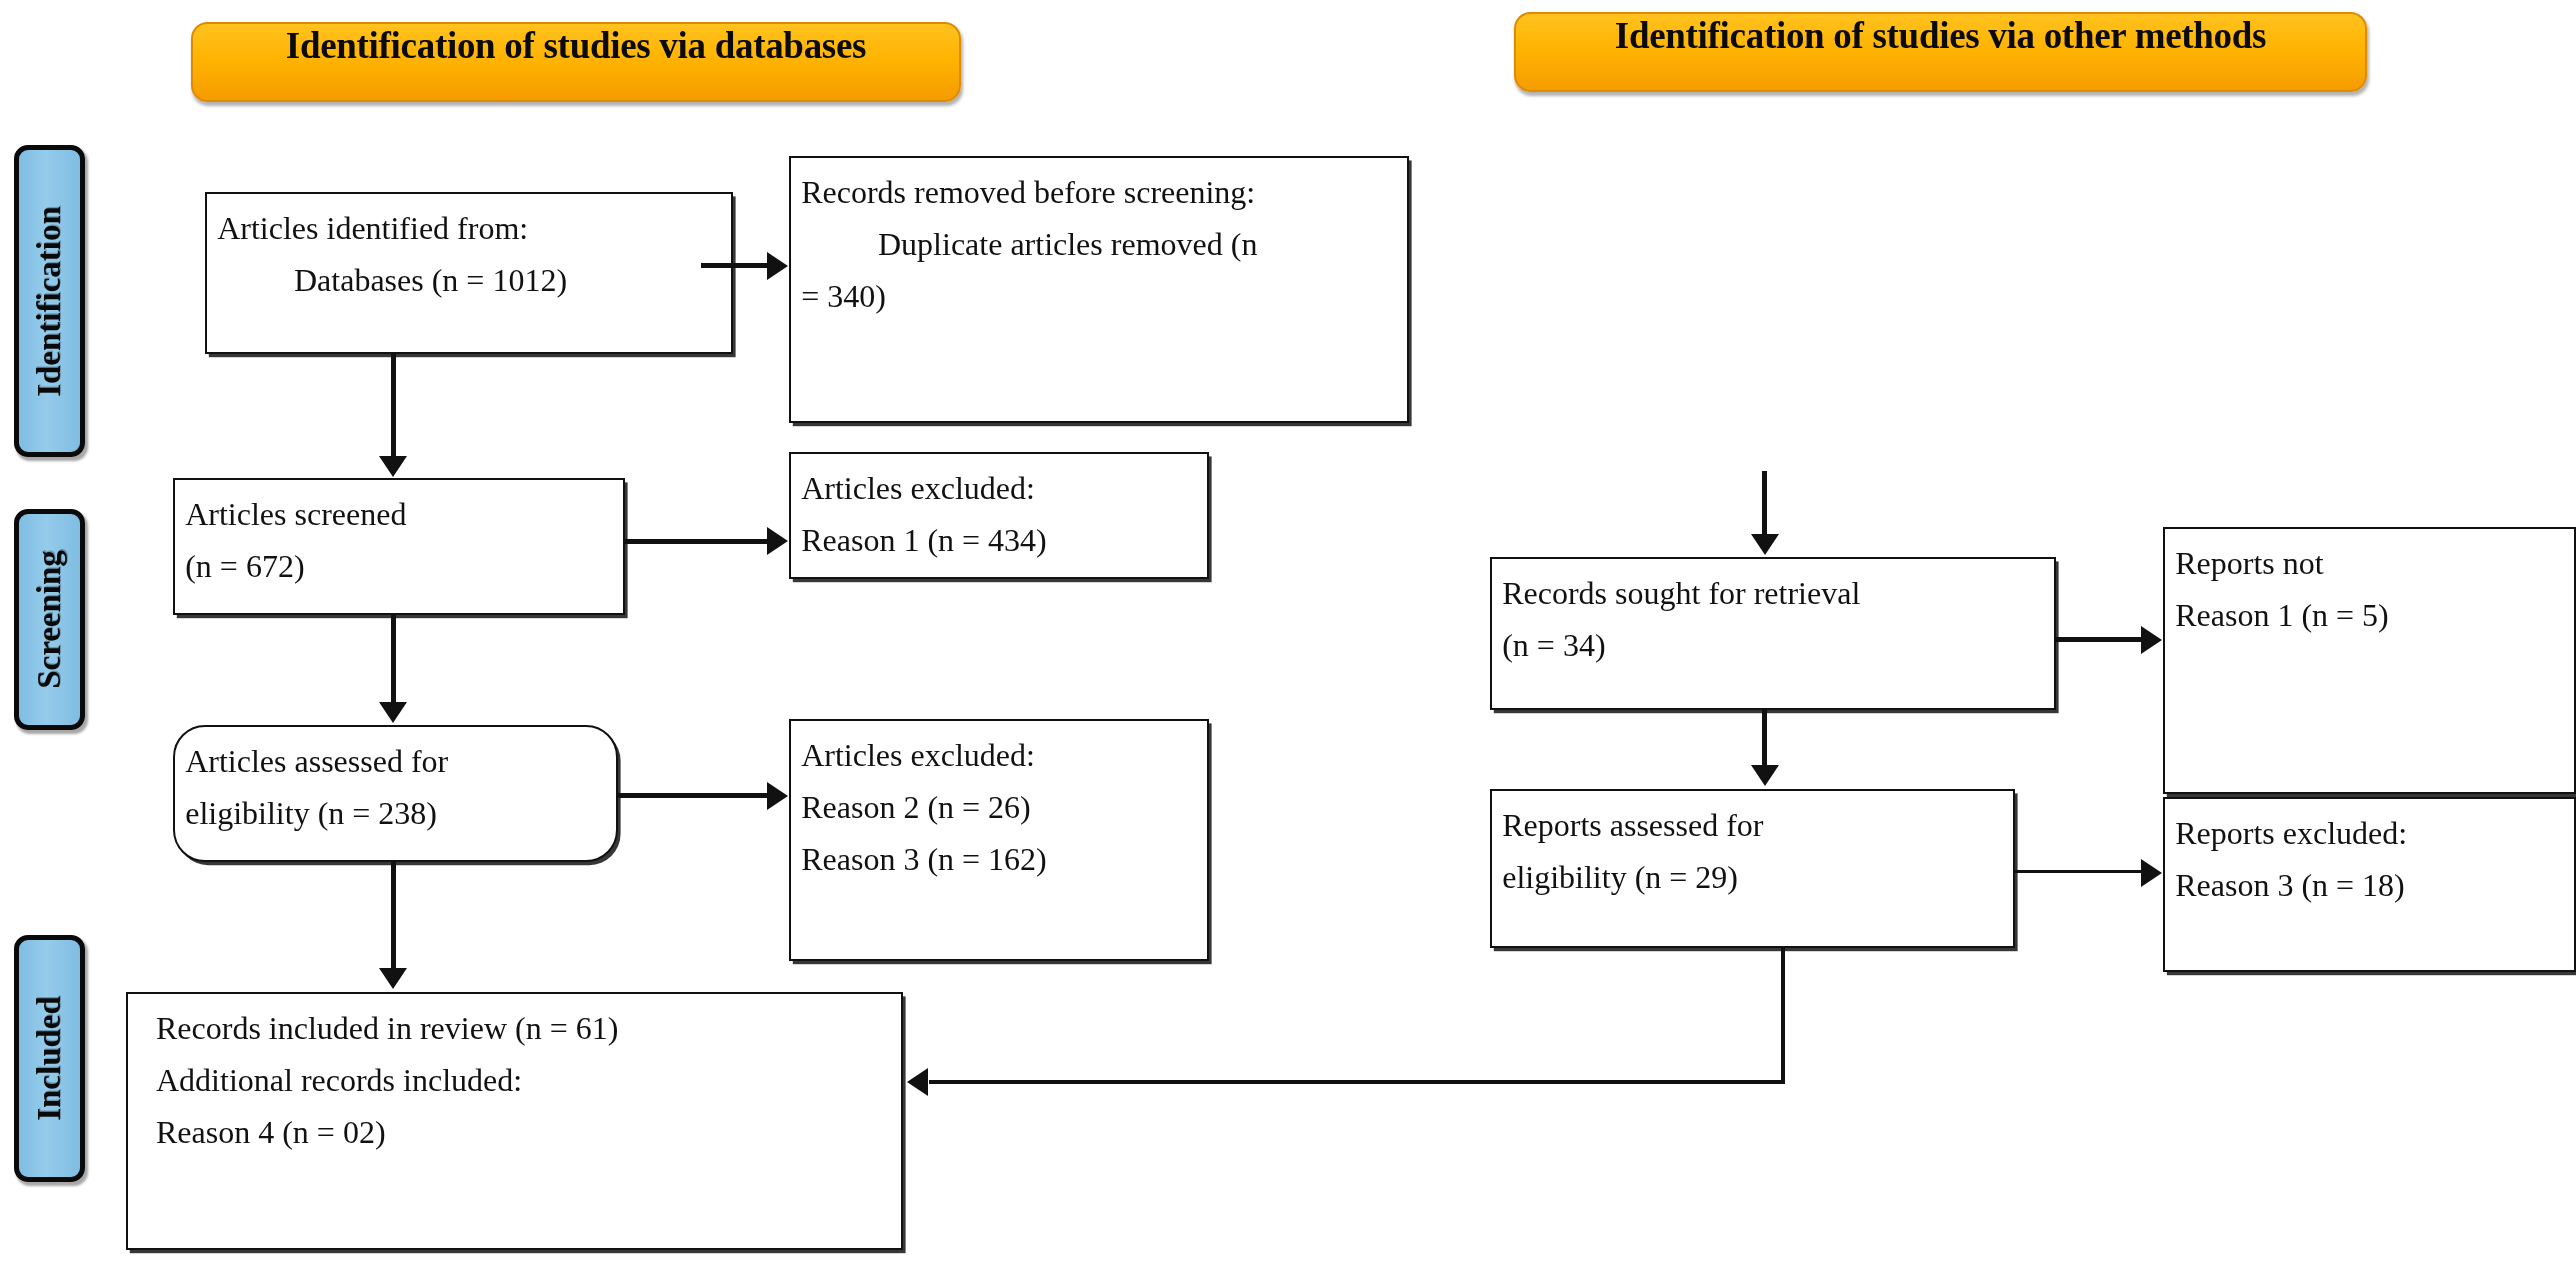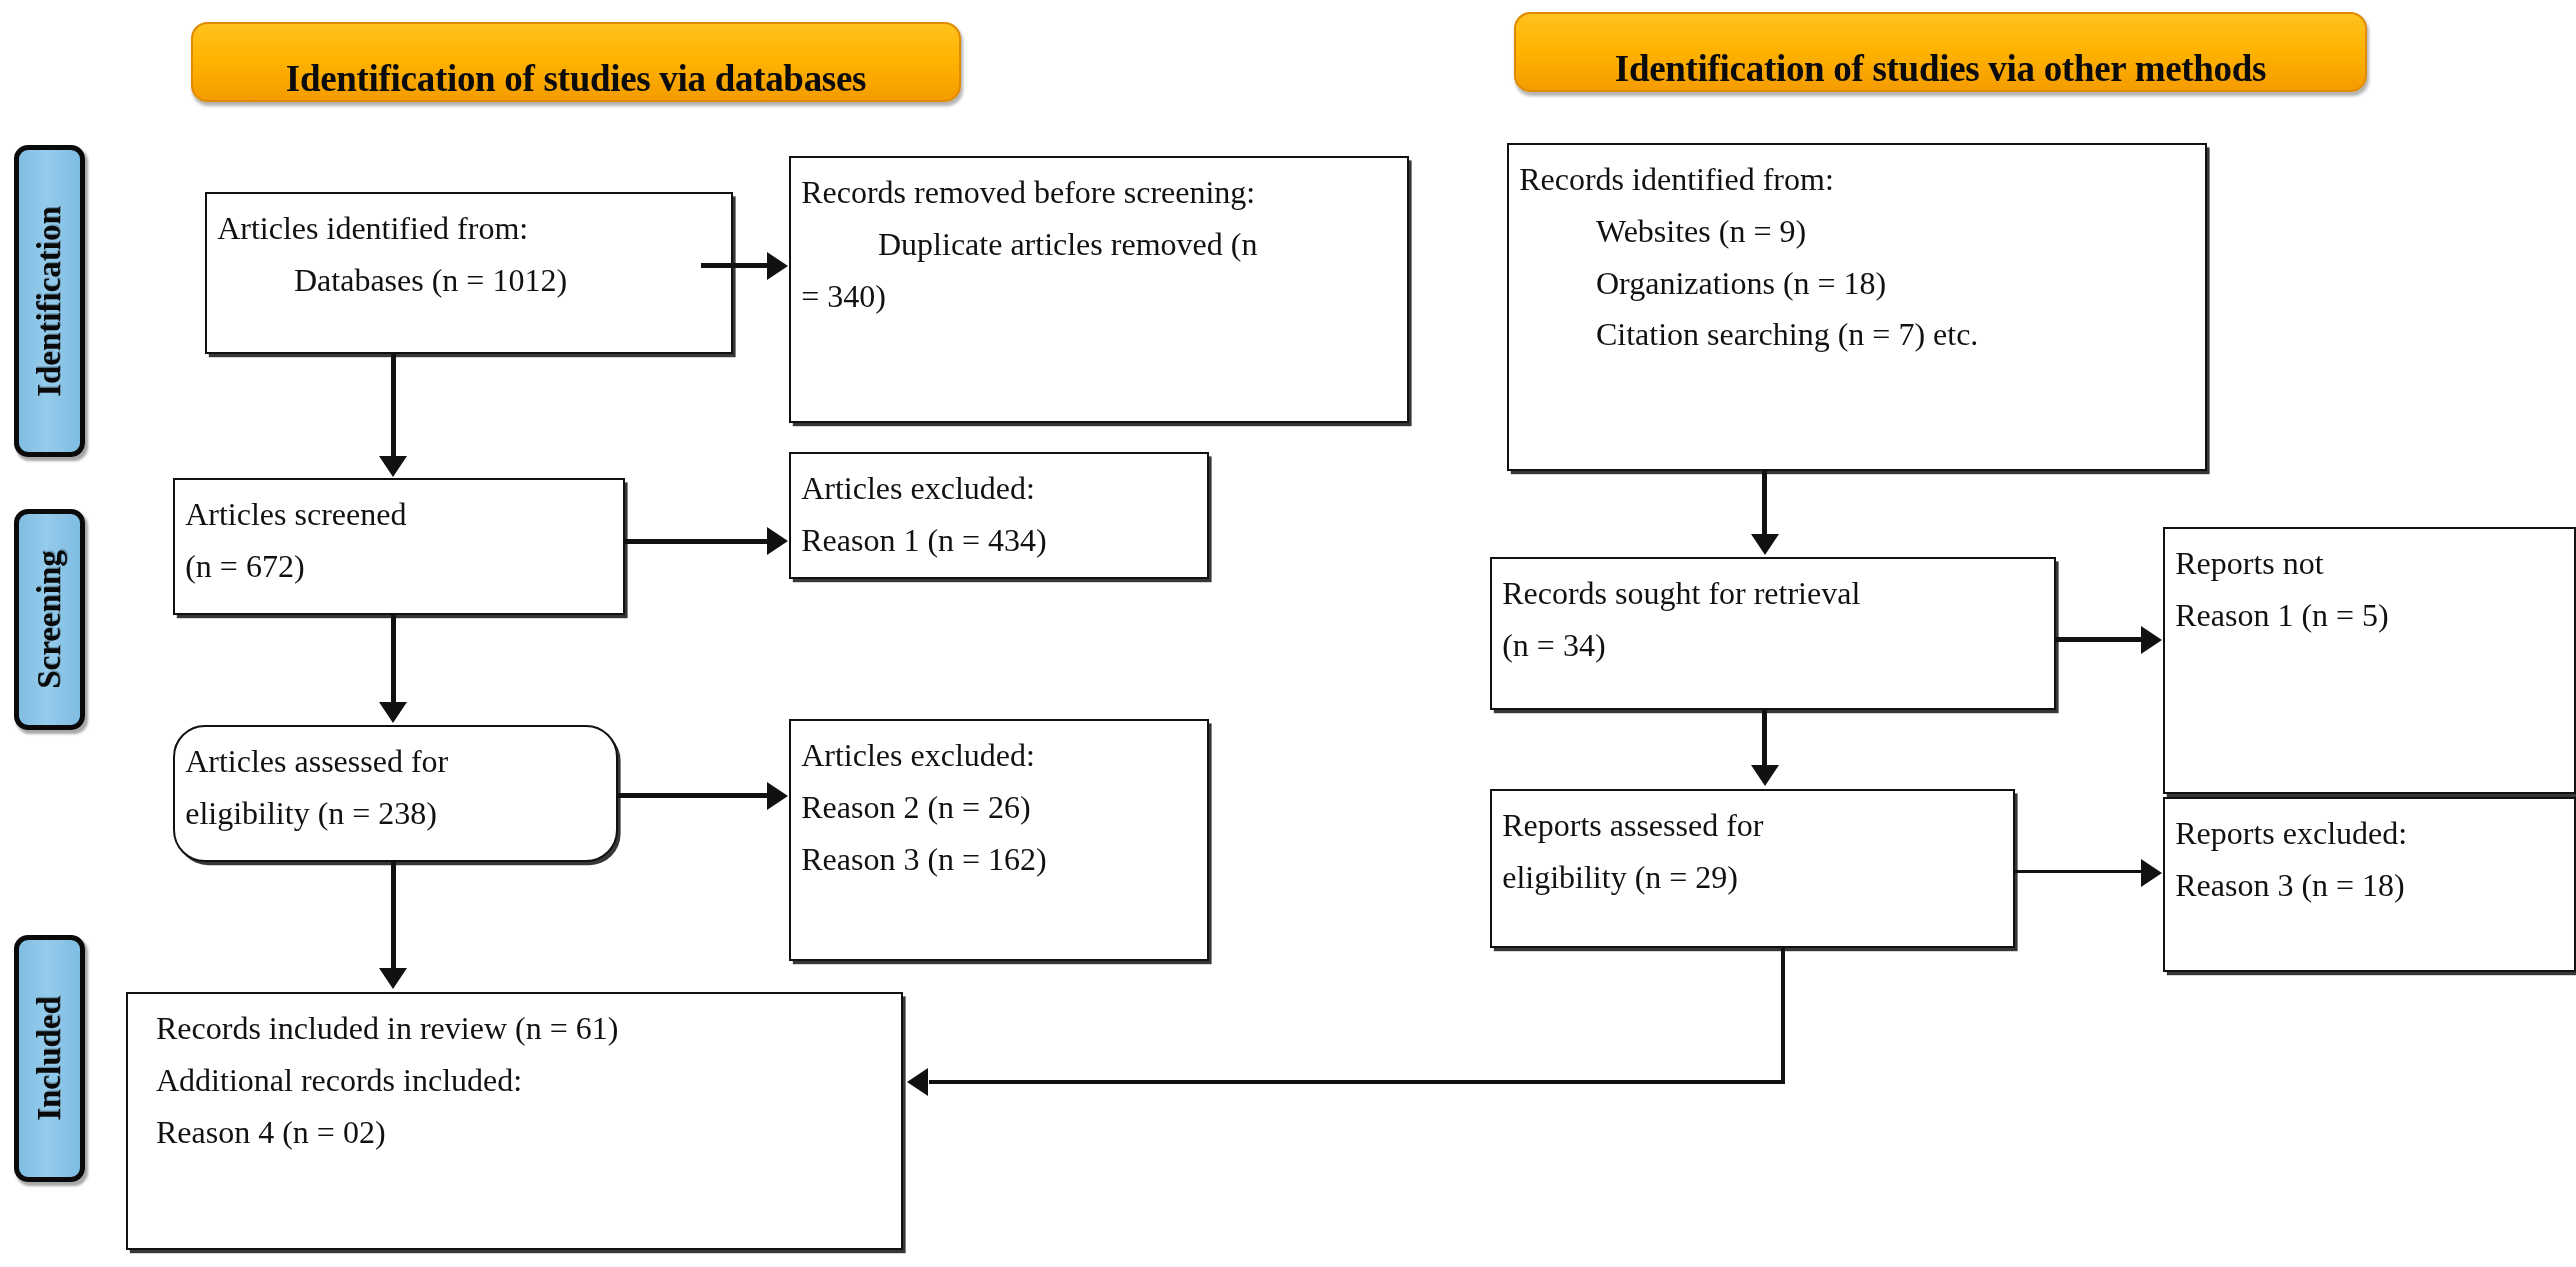--- a/index.html
+++ b/index.html
@@ -17,21 +17,21 @@
   }
 
   
   .hdr {
     position: absolute;
     background: linear-gradient(180deg,#FFC21E 0%, #FFB300 48%, #F59C00 100%);
     border: 2.5px solid #E08A00;
     border-radius: 16.5px;
     box-shadow: 1.9px 3.2px 3.2px rgba(0,0,0,0.30);
     display: flex;
-    align-items: flex-end;
+    align-items: flex-start;
     justify-content: center;
     color: #0b0b0b;
     font-weight: bold;
     font-family: "Liberation Serif", "DejaVu Serif", serif;
     letter-spacing: -0.3px;
     text-align: center;
     box-sizing: border-box;
   }
 
   
@@ -154,26 +154,20 @@
     <span class="ln">Reason 2 (n = 26)</span>
     <span class="ln">Reason 3 (n = 162)</span>
   </div>
 
   <div class="box" style="left:126px; top:992px; width:777px; height:258px; font-size:32px;padding-left:28px;">
     <span class="ln">Records included in review (n = 61)</span>
     <span class="ln">Additional records included:</span>
     <span class="ln">Reason 4 (n = 02)</span>
   </div>
 
-  <div class="box" style="left:1507px; top:143px; width:700px; height:328px; font-size:32px;">
-    <span class="ln">Records identified from:</span>
-    <span class="ln ind">Websites (n = 9)</span>
-    <span class="ln ind">Organizations (n = 18)</span>
-    <span class="ln ind">Citation searching (n = 7) etc.</span>
-  </div>
 
   <div class="box" style="left:1490px; top:557px; width:566px; height:153px; font-size:32px;">
     <span class="ln">Records sought for retrieval</span>
     <span class="ln">(n = 34)</span>
   </div>
 
   <div class="box" style="left:2163px; top:527px; width:413px; height:267px; font-size:32px;">
     <span class="ln">Reports not</span>
     <span class="ln">Reason 1 (n = 5)</span>
   </div>

